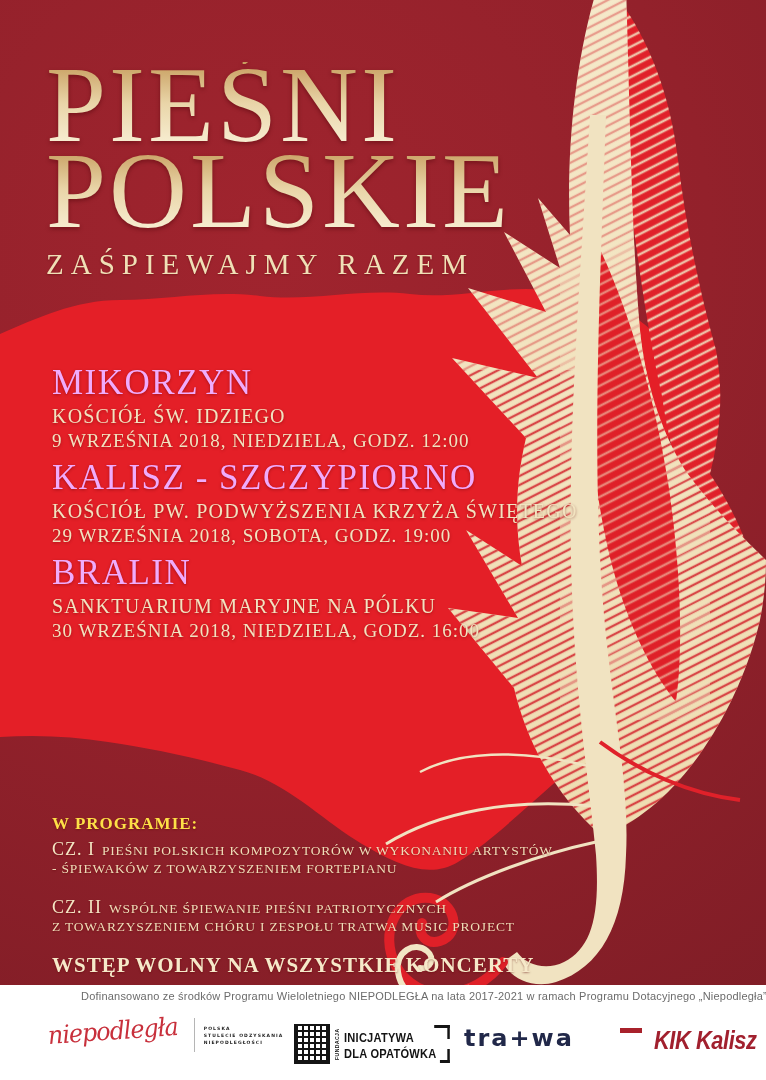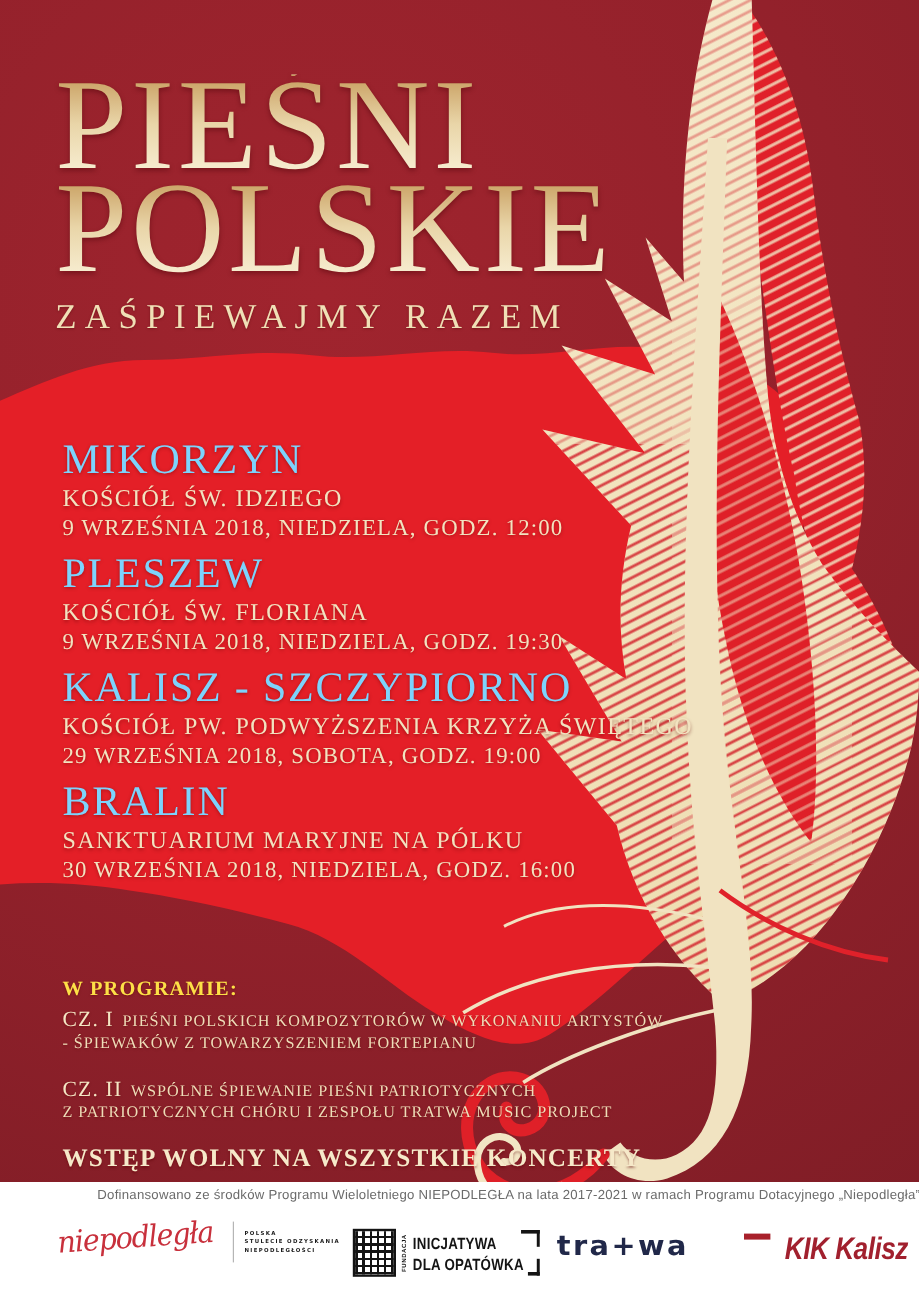--- a/index.html
+++ b/index.html
@@ -23,21 +23,21 @@
     -webkit-background-clip:text;background-clip:text;color:transparent;
     filter:drop-shadow(0 2px 2px rgba(70,0,5,.45));
   }
   .subtitle{
     margin-top:14px;font-size:29px;letter-spacing:7px;color:#f0e0b6;
     text-shadow:0 1px 2px rgba(70,0,5,.4);
   }
 
   .events{position:absolute;left:52px;top:364px;width:600px;}
   .event{margin-bottom:7px;text-shadow:0 1px 3px rgba(90,0,5,.45);}
-  .event-city{font-size:35px;line-height:38px;letter-spacing:1.5px;color:#7dd3fc;}
+  .event-city{font-size:35px;line-height:38px;letter-spacing:1.5px;color:#f0abfc;}
   .event-venue{font-size:20px;line-height:25px;letter-spacing:1.2px;color:#f2e3c0;margin-top:2px;}
   .event-date{font-size:19px;line-height:23px;letter-spacing:1px;color:#f2e3c0;}
 
   .program{position:absolute;left:52px;top:814px;width:560px;color:#eeddb8;
     text-shadow:0 1px 2px rgba(90,0,5,.45);}
   .prog-heading{font-size:17px;letter-spacing:1px;color:#fde047;font-weight:700;}
   .prog-part{margin-top:5px;}
   .prog-part.second{margin-top:20px;}
   .prog-label{font-size:18px;letter-spacing:1px;color:#f4e6c4;margin-right:7px;}
   .prog-line{font-size:13.5px;line-height:17px;letter-spacing:.8px;display:inline;}
@@ -167,45 +167,40 @@
       <div class="subtitle">ZAŚPIEWAJMY RAZEM</div>
     </div>
 
     <div class="events">
       <div class="event">
         <div class="event-city">MIKORZYN</div>
         <div class="event-venue">KOŚCIÓŁ ŚW. IDZIEGO</div>
         <div class="event-date">9 WRZEŚNIA 2018, NIEDZIELA, GODZ. 12:00</div>
       </div>
       <div class="event">
-        <div class="event-city">PLESZEW</div>
-        <div class="event-venue">KOŚCIÓŁ ŚW. FLORIANA</div>
-        <div class="event-date">9 WRZEŚNIA 2018, NIEDZIELA, GODZ. 19:30</div>
-      </div>
-      <div class="event">
         <div class="event-city">KALISZ - SZCZYPIORNO</div>
         <div class="event-venue">KOŚCIÓŁ PW. PODWYŻSZENIA KRZYŻA ŚWIĘTEGO</div>
         <div class="event-date">29 WRZEŚNIA 2018, SOBOTA, GODZ. 19:00</div>
       </div>
       <div class="event">
         <div class="event-city">BRALIN</div>
         <div class="event-venue">SANKTUARIUM MARYJNE NA PÓLKU</div>
         <div class="event-date">30 WRZEŚNIA 2018, NIEDZIELA, GODZ. 16:00</div>
       </div>
     </div>
 
     <div class="program">
       <div class="prog-heading">W PROGRAMIE:</div>
       <div class="prog-part">
         <span class="prog-label">CZ. I</span><span class="prog-line">PIEŚNI POLSKICH KOMPOZYTORÓW W WYKONANIU ARTYSTÓW</span>
         <div class="prog-line2">- ŚPIEWAKÓW Z TOWARZYSZENIEM FORTEPIANU</div>
       </div>
       <div class="prog-part second">
         <span class="prog-label">CZ. II</span><span class="prog-line">WSPÓLNE ŚPIEWANIE PIEŚNI PATRIOTYCZNYCH</span>
-        <div class="prog-line2">Z PATRIOTYCZNYCH CHÓRU I ZESPOŁU TRATWA MUSIC PROJECT</div>
+        <div class="prog-line2">Z TOWARZYSZENIEM CHÓRU I ZESPOŁU TRATWA MUSIC PROJECT</div>
       </div>
       <div class="admission">WSTĘP WOLNY NA WSZYSTKIE KONCERTY</div>
     </div>
   </div>
 
   <div class="footer">
     <div class="funding-note">Dofinansowano ze środków Programu Wieloletniego NIEPODLEGŁA na lata 2017-2021 w ramach Programu Dotacyjnego „Niepodległa”</div>
 
     <div class="logo logo-niepodlegla">
       <span class="niepodlegla-script">niepodległa</span>

